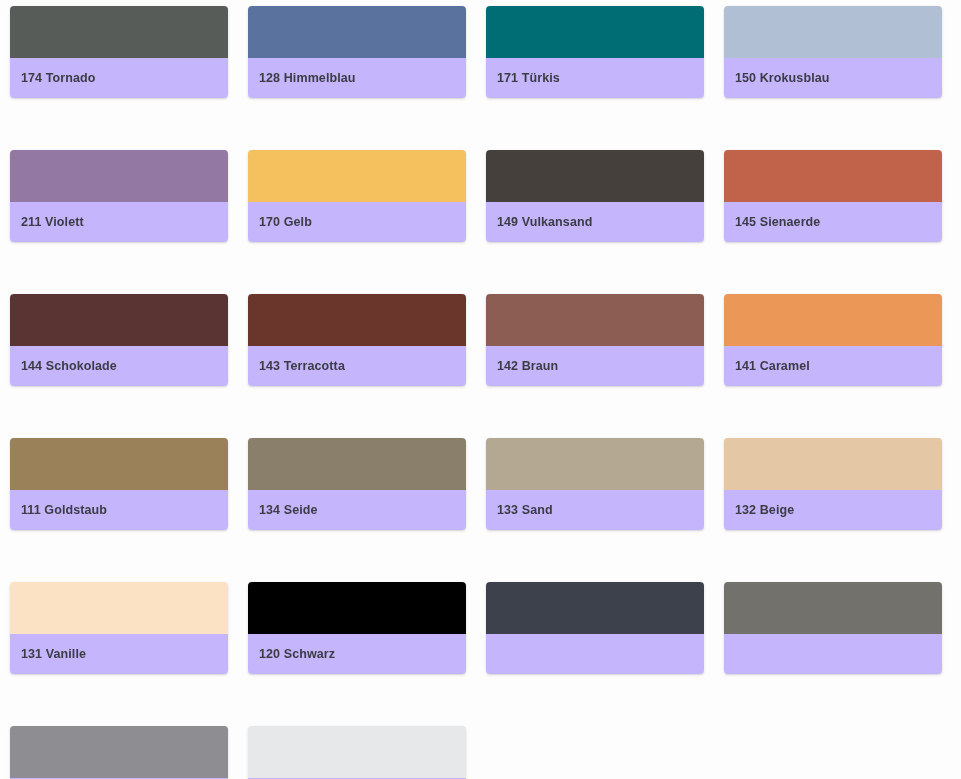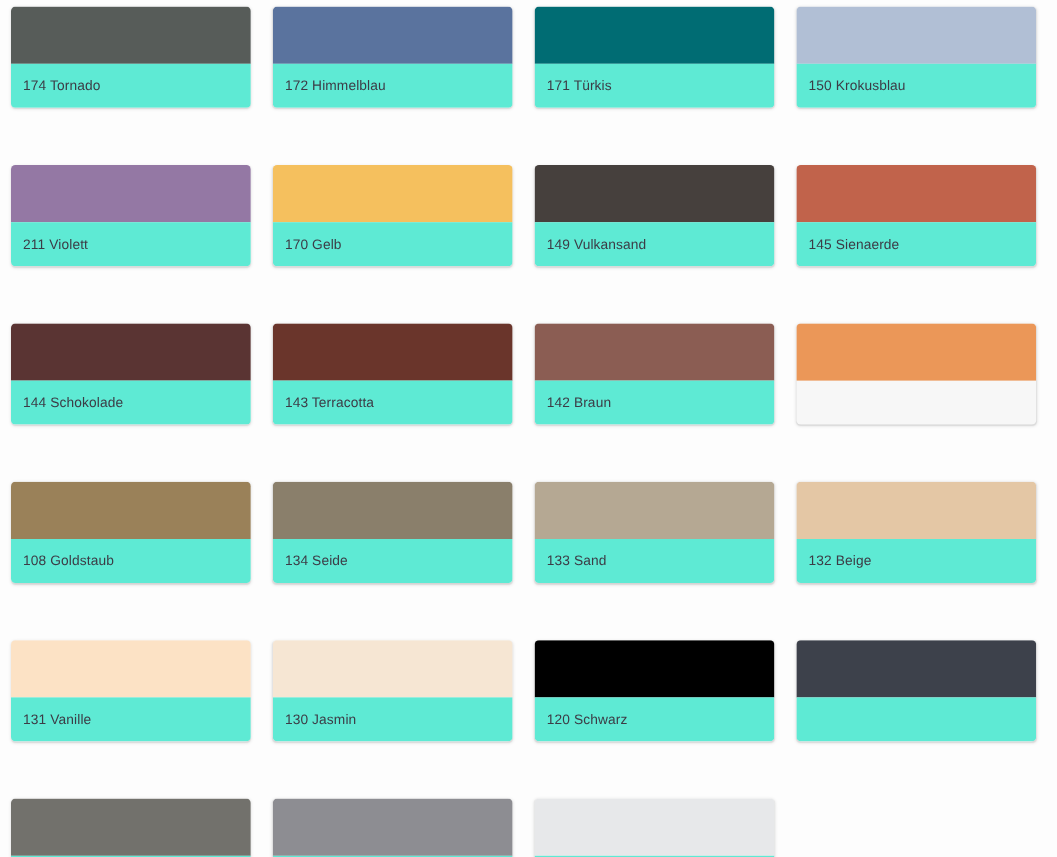--- a/index.html
+++ b/index.html
@@ -36,21 +36,22 @@
   .swatch-color {
     height: 52px;
     width: 100%;
     display: block;
   }
   .swatch-label-wrap {
     height: 40px;
     display: flex;
     align-items: center;
     padding: 0 11px;
-    background: #5eead4;
+    background: #c4b5fd;
+    font-weight: bold;
   }
   .swatch-label {
     font-size: 12.5px;
     line-height: 15px;
     color: #3c3c46;
     letter-spacing: 0.1px;
     white-space: nowrap;
   }
 </style>
 </head>
@@ -59,21 +60,21 @@
 <div id="swatch-grid">
     <div class="swatch-card">
       <div class="swatch-color" style="background: rgb(87, 92, 89);"></div>
       <div class="swatch-label-wrap">
         <span class="swatch-label">174 Tornado</span>
       </div>
     </div>
     <div class="swatch-card">
       <div class="swatch-color" style="background: rgb(90, 115, 158);"></div>
       <div class="swatch-label-wrap">
-        <span class="swatch-label">172 Himmelblau</span>
+        <span class="swatch-label">128 Himmelblau</span>
       </div>
     </div>
     <div class="swatch-card">
       <div class="swatch-color" style="background: rgb(0, 108, 115);"></div>
       <div class="swatch-label-wrap">
         <span class="swatch-label">171 Türkis</span>
       </div>
     </div>
     <div class="swatch-card">
       <div class="swatch-color" style="background: rgb(177, 191, 213);"></div>
@@ -118,25 +119,28 @@
       </div>
     </div>
     <div class="swatch-card">
       <div class="swatch-color" style="background: rgb(139, 93, 83);"></div>
       <div class="swatch-label-wrap">
         <span class="swatch-label">142 Braun</span>
       </div>
     </div>
     <div class="swatch-card">
       <div class="swatch-color" style="background: rgb(235, 151, 88);"></div>
+      <div class="swatch-label-wrap">
+        <span class="swatch-label">141 Caramel</span>
+      </div>
     </div>
     <div class="swatch-card">
       <div class="swatch-color" style="background: rgb(154, 129, 89);"></div>
       <div class="swatch-label-wrap">
-        <span class="swatch-label">108 Goldstaub</span>
+        <span class="swatch-label">111 Goldstaub</span>
       </div>
     </div>
     <div class="swatch-card">
       <div class="swatch-color" style="background: rgb(138, 127, 107);"></div>
       <div class="swatch-label-wrap">
         <span class="swatch-label">134 Seide</span>
       </div>
     </div>
     <div class="swatch-card">
       <div class="swatch-color" style="background: rgb(181, 168, 147);"></div>
@@ -150,26 +154,20 @@
         <span class="swatch-label">132 Beige</span>
       </div>
     </div>
     <div class="swatch-card">
       <div class="swatch-color" style="background: rgb(252, 226, 197);"></div>
       <div class="swatch-label-wrap">
         <span class="swatch-label">131 Vanille</span>
       </div>
     </div>
     <div class="swatch-card">
-      <div class="swatch-color" style="background: rgb(246, 230, 211);"></div>
-      <div class="swatch-label-wrap">
-        <span class="swatch-label">130 Jasmin</span>
-      </div>
-    </div>
-    <div class="swatch-card">
       <div class="swatch-color" style="background: rgb(0, 0, 0);"></div>
       <div class="swatch-label-wrap">
         <span class="swatch-label">120 Schwarz</span>
       </div>
     </div>
     <div class="swatch-card">
       <div class="swatch-color" style="background: rgb(61, 65, 75);"></div>
       <div class="swatch-label-wrap"></div>
     </div>
     <div class="swatch-card">

